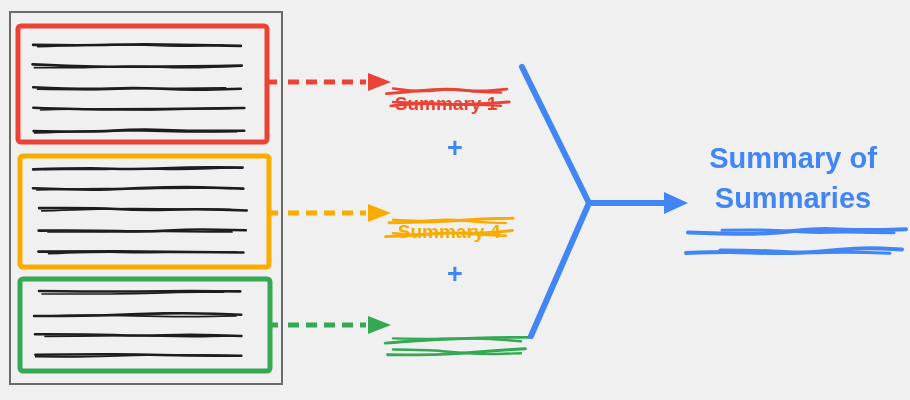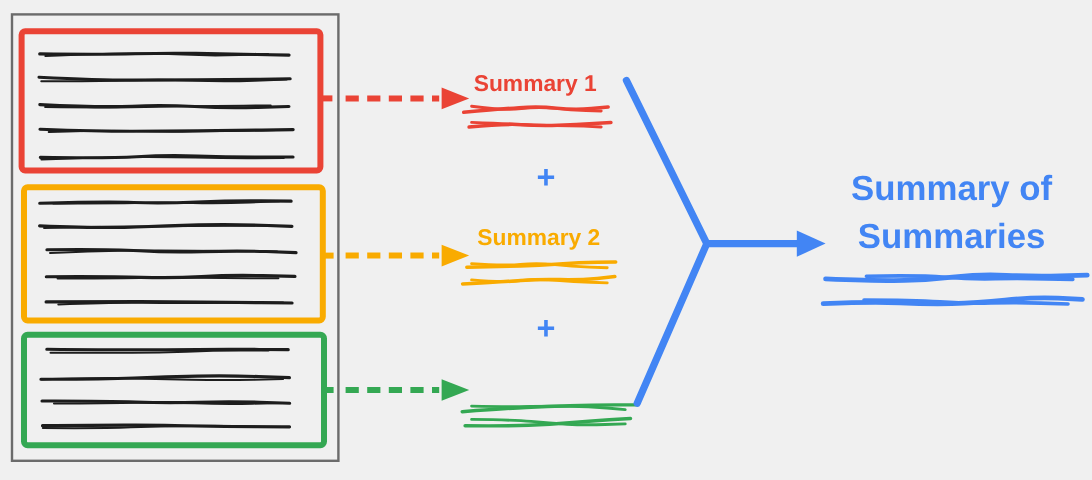--- a/index.html
+++ b/index.html
@@ -27,21 +27,21 @@
   .frame    { fill: none; stroke: var(--frame); stroke-width: 2; }
   .chunk    { fill: none; stroke: currentColor; stroke-width: 5; }
   .scribble { fill: none; stroke: currentColor; stroke-linecap: round; stroke-linejoin: round; }
   .stub     { stroke: currentColor; stroke-width: 5; stroke-linecap: butt; }
   .dash     { stroke: currentColor; stroke-width: 5; stroke-dasharray: 11 7; stroke-linecap: butt; }
   .head     { fill: currentColor; stroke: none; }
   .mline    { fill: none; stroke: currentColor; stroke-width: 6; stroke-linecap: round; }
 
   
   .label { position: absolute; font-weight: bold; }
-  .s-label { font-size: 19px; transform: translateX(-50%); white-space: nowrap; }
+  .s-label { font-size: 19px; transform: translateX(-50%); white-space: nowrap; margin-top: 33px; }
   .plus  { font-size: 27px; line-height: 1; transform: translate(-50%,-50%); }
   .title { font-size: 29px; line-height: 40px; width: 240px; text-align: center;
            transform: translateX(-50%); }
 </style>
 </head>
 <body>
 
 <div class="stage">
 
   <svg id="diagram" width="910" height="400" viewBox="0 0 910 400">
@@ -136,16 +136,16 @@
     <g id="gen-result-scribbles" class="c-blue">
         <path d="M688.0,232.4 Q731.8,234.1 753.7,233.7 Q775.5,233.2 796.1,230.8 Q816.7,228.3 838.6,229.4 Q860.5,230.4 883.3,229.9 L906.0,229.3" stroke-width="4" class="scribble"></path>
         <path d="M722.0,230.2 Q766.2,229.3 787.7,231.0 Q809.2,232.8 829.3,232.3 Q849.3,231.9 871.7,232.4 L894.0,232.8" stroke-width="3" class="scribble"></path>
         <path d="M686.0,253.0 Q727.4,251.4 750.0,252.4 Q772.6,253.4 793.3,253.0 Q814.0,252.5 837.5,250.1 Q861.1,247.6 881.5,248.5 L902.0,249.4" stroke-width="4" class="scribble"></path>
         <path d="M720.0,250.0 Q760.1,250.0 783.4,251.6 Q806.7,253.2 825.9,252.5 Q845.0,251.9 867.5,252.6 L890.0,253.3" stroke-width="3" class="scribble"></path>
       </g>
   </svg>
 
   <div class="label s-label c-red" style="left:446px; top:60px">Summary 1</div>
   <div class="label plus c-blue" style="left:455px; top:148px">+</div>
-  <div class="label s-label c-orange" style="left:449px; top:188px">Summary 2</div>
+  <div class="label s-label c-orange" style="left:449px; top:188px">Summary 4</div>
   <div class="label plus c-blue" style="left:455px; top:274px">+</div>
   <div class="label title c-blue" style="left:793px; top:138px">Summary of Summaries</div>
 </div>
 
 </body></html>

